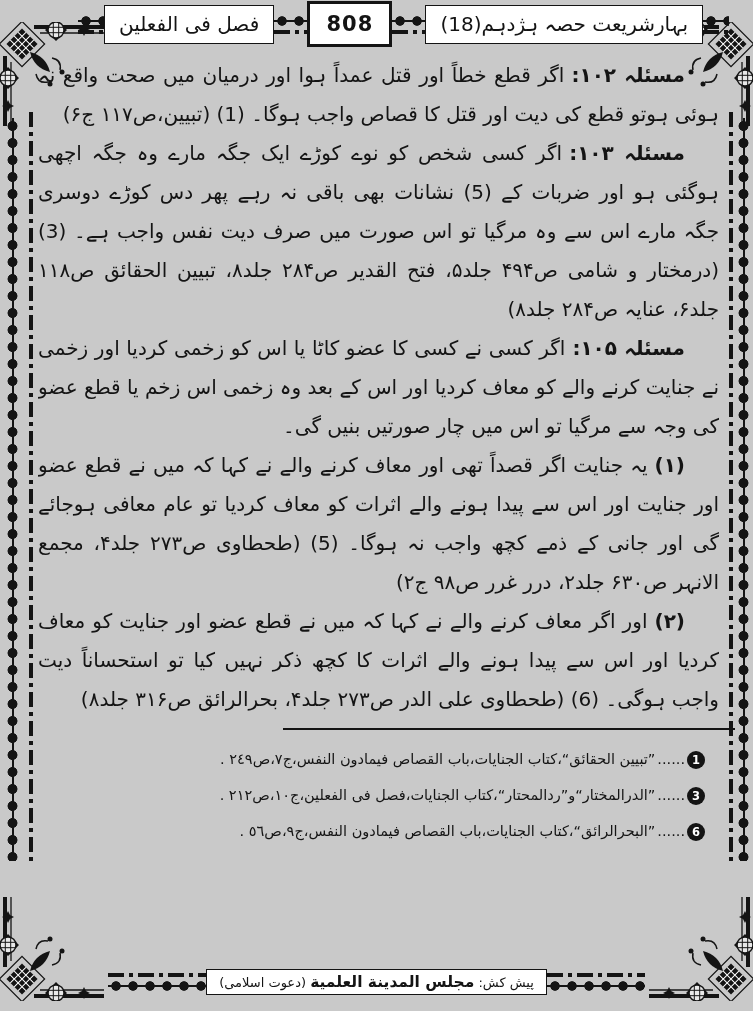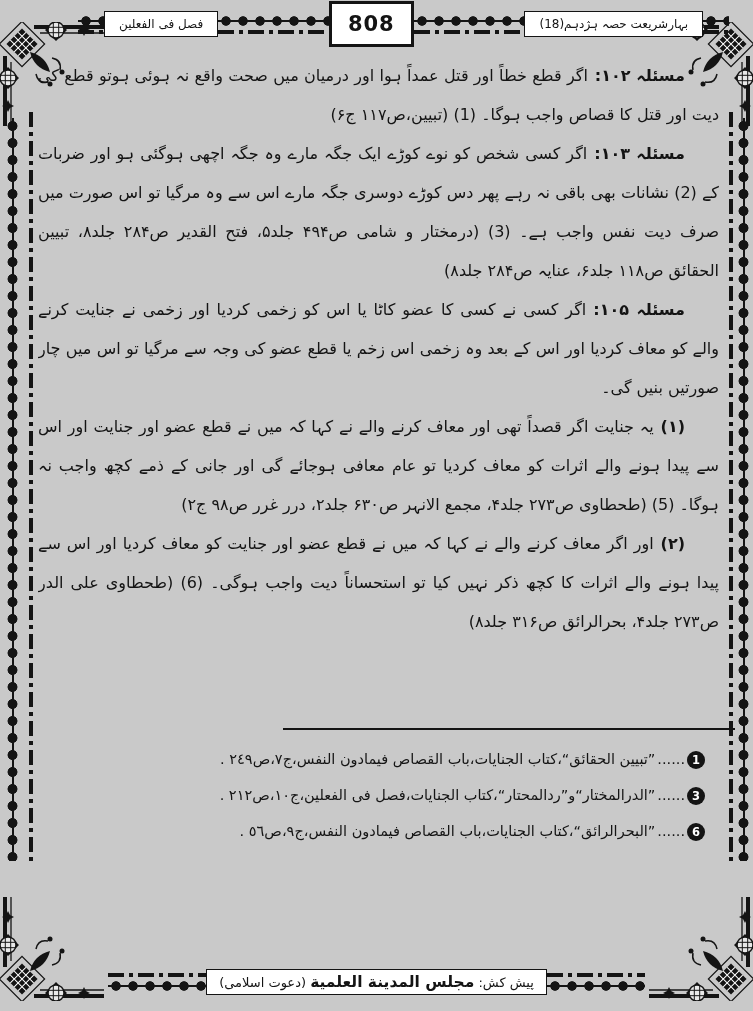--- a/index.html
+++ b/index.html
@@ -32,28 +32,28 @@
   .corner.tr{right:0;top:22px;}
   .corner.bl{left:0;bottom:10px;}
   .corner.br{right:0;bottom:10px;}
   
   .strip{position:absolute;display:flex;align-items:center;direction:rtl;}
   .strip .seg{flex:1;display:flex;flex-direction:column;justify-content:center;row-gap:3px;min-width:14px;}
   .strip .stub{flex:0 0 26px;display:flex;flex-direction:column;justify-content:center;row-gap:3px;}
   .header-strip{top:3px;height:42px;left:78px;right:24px;z-index:3;}
   .footer-strip{bottom:6px;height:46px;left:108px;right:108px;z-index:3;}
   .hbox{background:#fff;border:1.6px solid #141414;padding:3px 14px;white-space:nowrap;
-    font-size:12px;line-height:1.55;text-align:center;}
+    font-size:20px;line-height:1.55;text-align:center;}
   .pagenum-box{background:#fff;border:3px solid #141414;padding:8px 16px;white-space:nowrap;
     font-size:21px;font-weight:bold;letter-spacing:1px;font-family:"DejaVu Sans",sans-serif;direction:ltr;}
   .footer-box{background:#fff;border:1.6px solid #141414;padding:3px 12px;white-space:nowrap;font-size:13px;}
   .footer-box .pub{font-weight:bold;font-size:15.5px;}
   
   .content{position:absolute;top:56px;left:38px;right:34px;height:668px;overflow:hidden;
-    direction:rtl;text-align:justify;font-size:16px;line-height:39px;}
+    direction:rtl;text-align:justify;font-size:20px;line-height:39px;}
   .para{margin:0;text-indent:34px;}
   .para .lead{font-weight:bold;margin-left:7px;}
   .fn-sep{position:absolute;top:728px;right:18px;width:452px;height:2px;background:#141414;}
   .footnotes{position:absolute;top:741px;left:48px;right:48px;height:218px;overflow:hidden;direction:rtl;}
   .fn-row{text-align:right;font-size:14.5px;line-height:36px;white-space:nowrap;}
   .fn-num{display:inline-flex;align-items:center;justify-content:center;vertical-align:middle;
     width:18px;height:18px;border-radius:50%;background:#141414;color:#fff;
     font-size:11.5px;font-weight:bold;direction:ltr;}
   .fn-leader{letter-spacing:1px;margin:0 2px;}
   .hidden-defs{position:absolute;width:0;height:0;overflow:hidden;}
@@ -138,21 +138,21 @@
     <span>فصل فی الفعلین</span>
   </div>
   <div class="stub">
       <div class="bead-h"></div>
       <div class="dd-h"></div>
     </div>
 </div>
 
 <div class="content">
   <p class="para"><span class="lead">مسئلہ ۱۰۲:</span><span>اگر قطع خطاً اور قتل عمداً ہوا اور درمیان میں صحت واقع نہ ہوئی ہوتو قطع کی دیت اور قتل کا قصاص واجب ہوگا۔ (1) (تبیین،ص۱۱۷ ج۶)</span></p>
-  <p class="para"><span class="lead">مسئلہ ۱۰۳:</span><span>اگر کسی شخص کو نوے کوڑے ایک جگہ مارے وہ جگہ اچھی ہوگئی ہو اور ضربات کے (2) نشانات بھی باقی نہ رہے پھر دس کوڑے دوسری جگہ مارے اس سے وہ مرگیا تو اس صورت میں صرف دیت نفس واجب ہے۔ (3) (درمختار و شامی ص۴۹۴ جلد۵، فتح القدیر ص۲۸۴ جلد۸، تبیین الحقائق ص۱۱۸ جلد۶، عنایہ ص۲۸۴ جلد۸)</span></p>
+  <p class="para"><span class="lead">مسئلہ ۱۰۳:</span><span>اگر کسی شخص کو نوے کوڑے ایک جگہ مارے وہ جگہ اچھی ہوگئی ہو اور ضربات کے (5) نشانات بھی باقی نہ رہے پھر دس کوڑے دوسری جگہ مارے اس سے وہ مرگیا تو اس صورت میں صرف دیت نفس واجب ہے۔ (3) (درمختار و شامی ص۴۹۴ جلد۵، فتح القدیر ص۲۸۴ جلد۸، تبیین الحقائق ص۱۱۸ جلد۶، عنایہ ص۲۸۴ جلد۸)</span></p>
   <p class="para"><span class="lead">مسئلہ ۱۰۵:</span><span>اگر کسی نے کسی کا عضو کاٹا یا اس کو زخمی کردیا اور زخمی نے جنایت کرنے والے کو معاف کردیا اور اس کے بعد وہ زخمی اس زخم یا قطع عضو کی وجہ سے مرگیا تو اس میں چار صورتیں بنیں گی۔</span></p>
   <p class="para"><span class="lead">(۱)</span><span>یہ جنایت اگر قصداً تھی اور معاف کرنے والے نے کہا کہ میں نے قطع عضو اور جنایت اور اس سے پیدا ہونے والے اثرات کو معاف کردیا تو عام معافی ہوجائے گی اور جانی کے ذمے کچھ واجب نہ ہوگا۔ (5) (طحطاوی ص۲۷۳ جلد۴، مجمع الانہر ص۶۳۰ جلد۲، درر غرر ص۹۸ ج۲)</span></p>
   <p class="para"><span class="lead">(۲)</span><span>اور اگر معاف کرنے والے نے کہا کہ میں نے قطع عضو اور جنایت کو معاف کردیا اور اس سے پیدا ہونے والے اثرات کا کچھ ذکر نہیں کیا تو استحساناً دیت واجب ہوگی۔ (6) (طحطاوی علی الدر ص۲۷۳ جلد۴، بحرالرائق ص۳۱۶ جلد۸)</span></p>
 
 </div>
 
 <div class="fn-sep"></div>
 <div class="footnotes">
   <div class="fn-row"><span class="fn-num">1</span><span class="fn-leader">......</span><span>”تبيين الحقائق“،كتاب الجنايات،باب القصاص فيمادون النفس،ج٧،ص٢٤٩ .</span></div>
   <div class="fn-row"><span class="fn-num">3</span><span class="fn-leader">......</span><span>”الدرالمختار“و”ردالمحتار“،كتاب الجنايات،فصل فى الفعلين،ج١٠،ص٢١٢ .</span></div>

